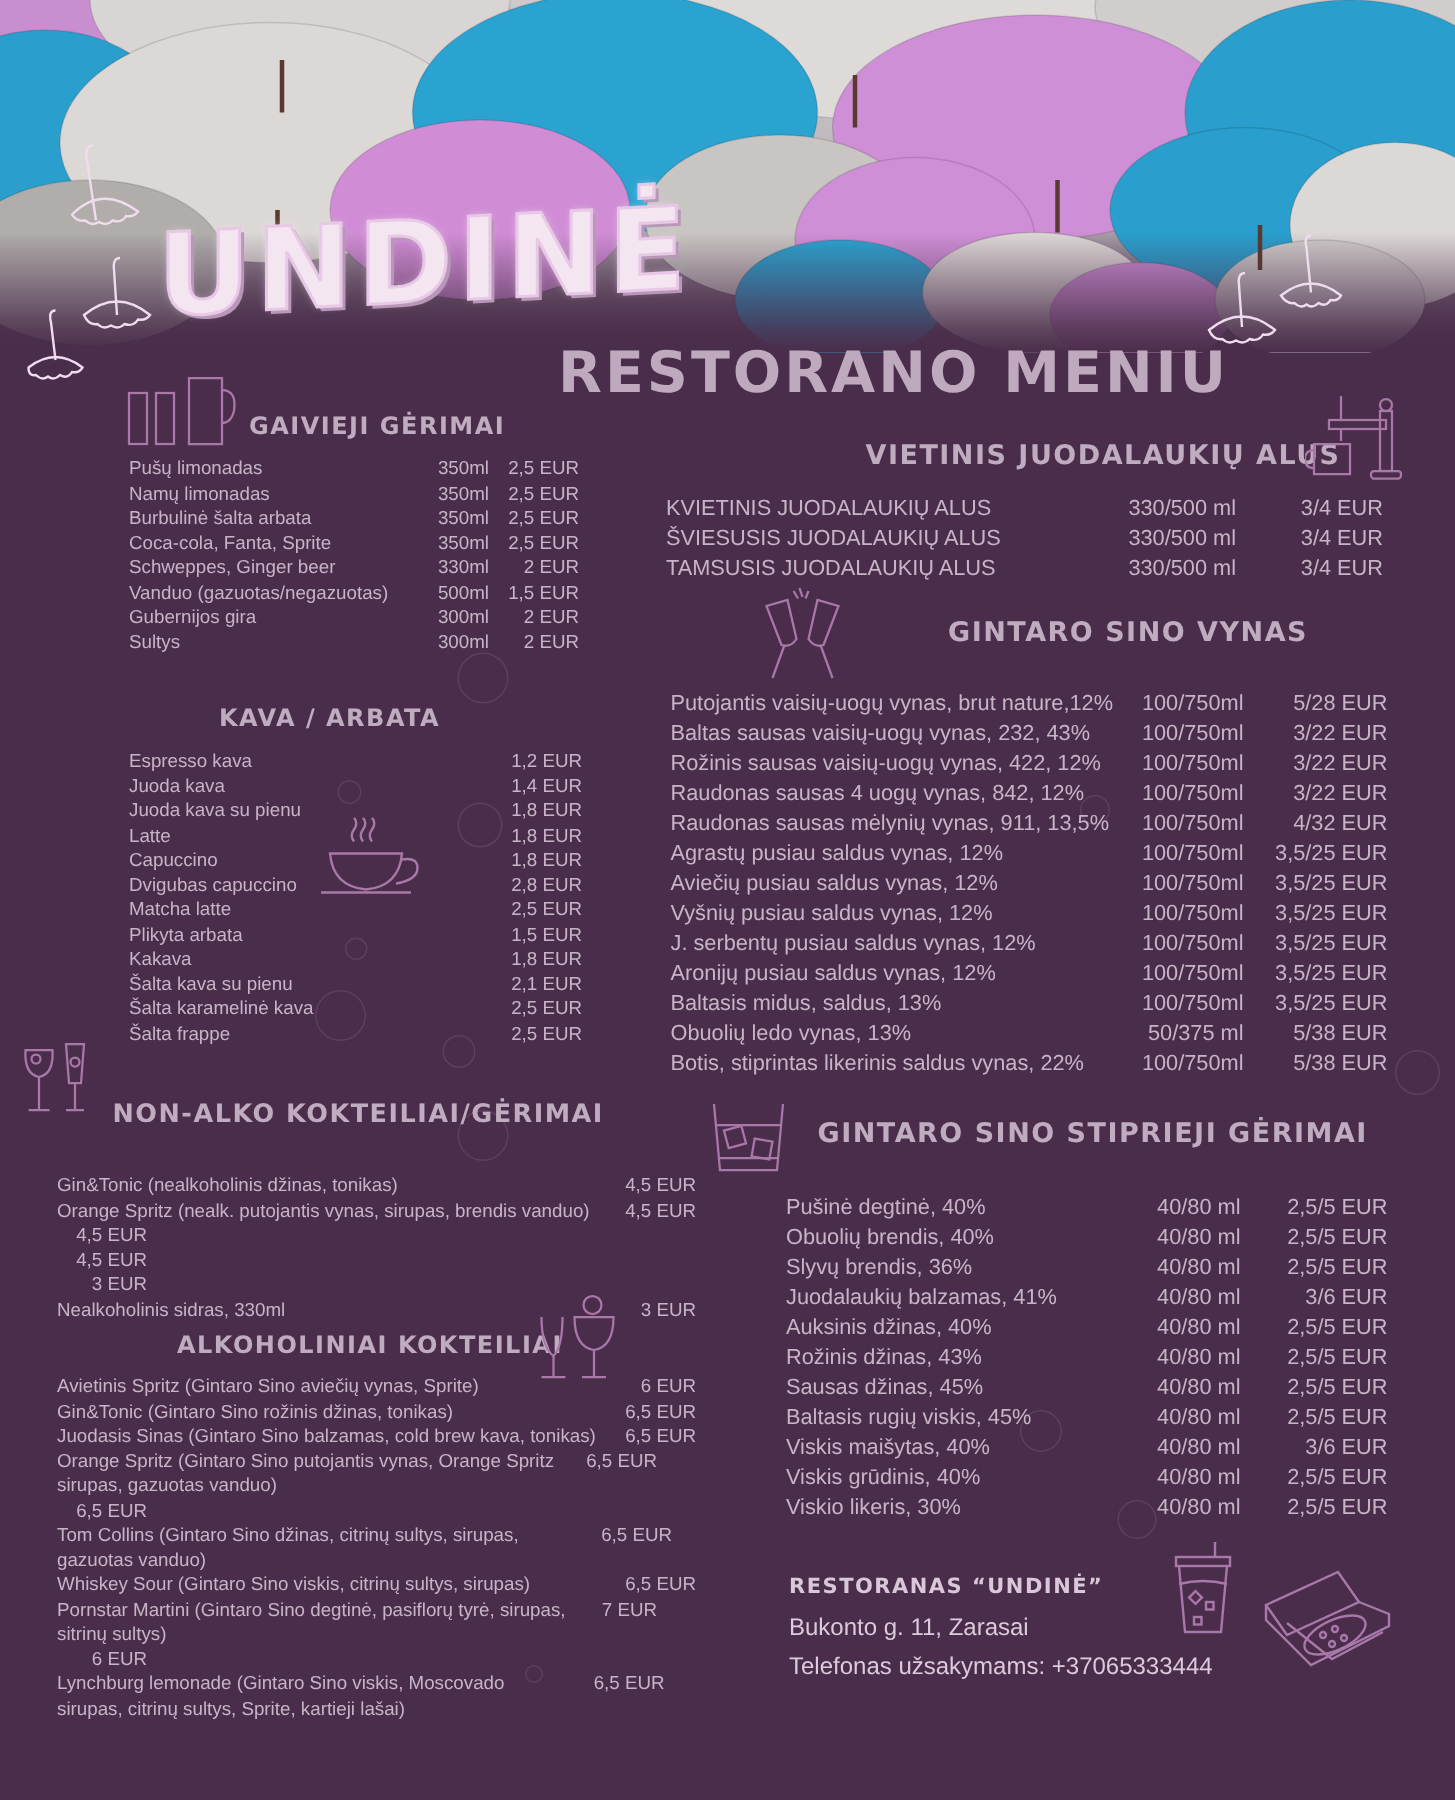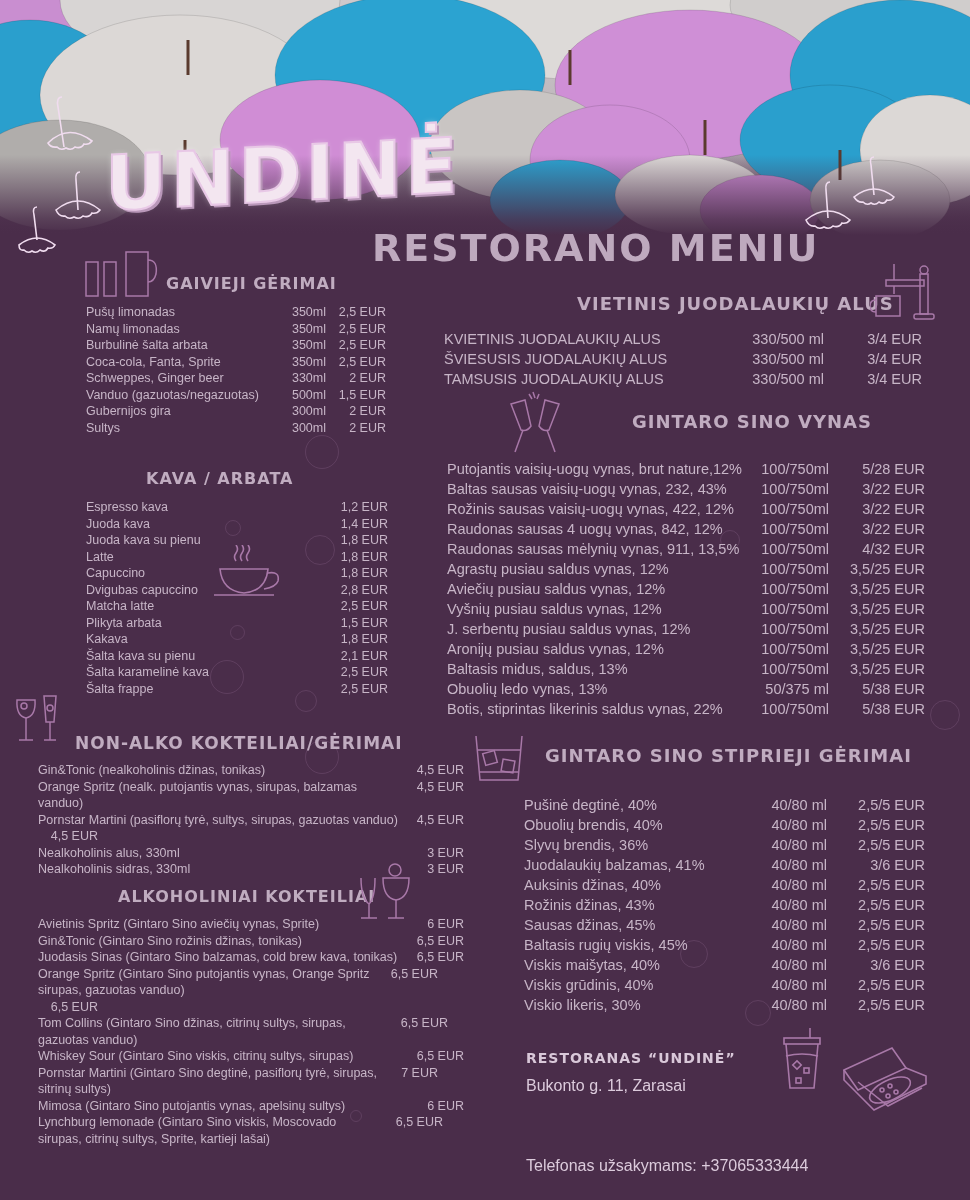--- a/index.html
+++ b/index.html
@@ -250,38 +250,36 @@
         <line x1="12" y1="26" x2="12" y2="48"></line>
         <line x1="5" y1="48" x2="19" y2="48"></line>
       <path d="M30 4 h12 l-2 26 h-8z"></path>
         <line x1="36" y1="30" x2="36" y2="48"></line>
         <line x1="30" y1="48" x2="42" y2="48"></line>
       <circle cx="10" cy="14" r="3"></circle>
         <circle cx="36" cy="16" r="3"></circle>
     </g>
   </svg>
   <div class="section-title" style="left:75px;top:733px;font-size:17px">NON-ALKO KOKTEILIAI/GĖRIMAI</div>
-  <div class="list" style="left:38px;top:762px;width:426px">
+  <div class="list" style="left:38px;top:782px;width:426px">
     <div class="row">
         <span class="name">Gin&amp;Tonic (nealkoholinis džinas, tonikas)</span>
         <span class="price" style="width:60px">4,5 EUR</span>
       </div>
     <div class="row">
-        <span class="name">Orange Spritz (nealk. putojantis vynas, sirupas, balzamas vanduo)</span>
+        <span class="name">Orange Spritz (nealk. putojantis vynas, sirupas, brendis vanduo)</span>
         <span class="price" style="width:60px">4,5 EUR</span>
       </div>
     <div class="row">
-        <span class="name">Pornstar Martini (pasiflorų tyrė, sultys, sirupas, gazuotas vanduo)</span>
         <span class="price" style="width:60px">4,5 EUR</span>
       </div>
     <div class="row">
         <span class="price" style="width:60px">4,5 EUR</span>
       </div>
     <div class="row">
-        <span class="name">Nealkoholinis alus, 330ml</span>
         <span class="price" style="width:60px">3 EUR</span>
       </div>
     <div class="row">
         <span class="name">Nealkoholinis sidras, 330ml</span>
         <span class="price" style="width:60px">3 EUR</span>
       </div>
   </div>
 
   <div class="section-title" style="left:118px;top:887px;font-size:16px">ALKOHOLINIAI KOKTEILIAI</div>
   <svg class="deco" style="left:355px;top:860px" width="65" height="65" viewBox="0 0 65 65">
@@ -321,21 +319,20 @@
       </div>
     <div class="row">
         <span class="name">Whiskey Sour (Gintaro Sino viskis, citrinų sultys, sirupas)</span>
         <span class="price" style="width:60px">6,5 EUR</span>
       </div>
     <div class="row">
         <span class="name" style="max-width:340px">Pornstar Martini (Gintaro Sino degtinė, pasiflorų tyrė, sirupas, sitrinų sultys)</span>
         <span class="price" style="width:60px">7 EUR</span>
       </div>
     <div class="row">
-        <span class="name">Mimosa (Gintaro Sino putojantis vynas, apelsinų sultys)</span>
         <span class="price" style="width:60px">6 EUR</span>
       </div>
     <div class="row">
         <span class="name" style="max-width:345px">Lynchburg lemonade (Gintaro Sino viskis, Moscovado sirupas, citrinų sultys, Sprite, kartieji lašai)</span>
         <span class="price" style="width:60px">6,5 EUR</span>
       </div>
   </div>
 
   <div class="section-title" style="left:577px;top:293px;font-size:18px">VIETINIS JUODALAUKIŲ ALUS</div>
   <svg class="deco" style="left:870px;top:258px" width="70" height="65" viewBox="0 0 70 65">
@@ -511,21 +508,21 @@
       </div>
     <div class="row">
         <span class="name">Viskio likeris, 30%</span>
         <span class="vol" style="width:80px">40/80 ml</span>
         <span class="price" style="width:98px">2,5/5 EUR</span>
       </div>
   </div>
 
   <div class="footer-title">RESTORANAS “UNDINĖ”</div>
   <div class="footer-line" style="top:1077px">Bukonto g. 11, Zarasai</div>
-  <div class="footer-line" style="top:1157px">Telefonas užsakymams: +37065333444</div>
+  <div class="footer-line" style="top:1103px">Telefonas užsakymams: +37065333444</div>
 
   <svg class="deco" style="left:780px;top:1028px" width="50" height="65" viewBox="0 0 50 65">
     <g fill="none" stroke="#a878a8" stroke-width="1.6">
       <line x1="30" y1="0" x2="30" y2="10"></line>
         <rect x="4" y="10" width="36" height="6"></rect>
         <path d="M6 16 l4 44 h24 l4 -44"></path>
       <path d="M6 28 q16 -4 32 0"></path>
         <rect x="14" y="34" width="6" height="6" transform="rotate(45 17 37)"></rect>
         <rect x="24" y="40" width="5" height="5"></rect>
         <rect x="16" y="50" width="5" height="5"></rect>

